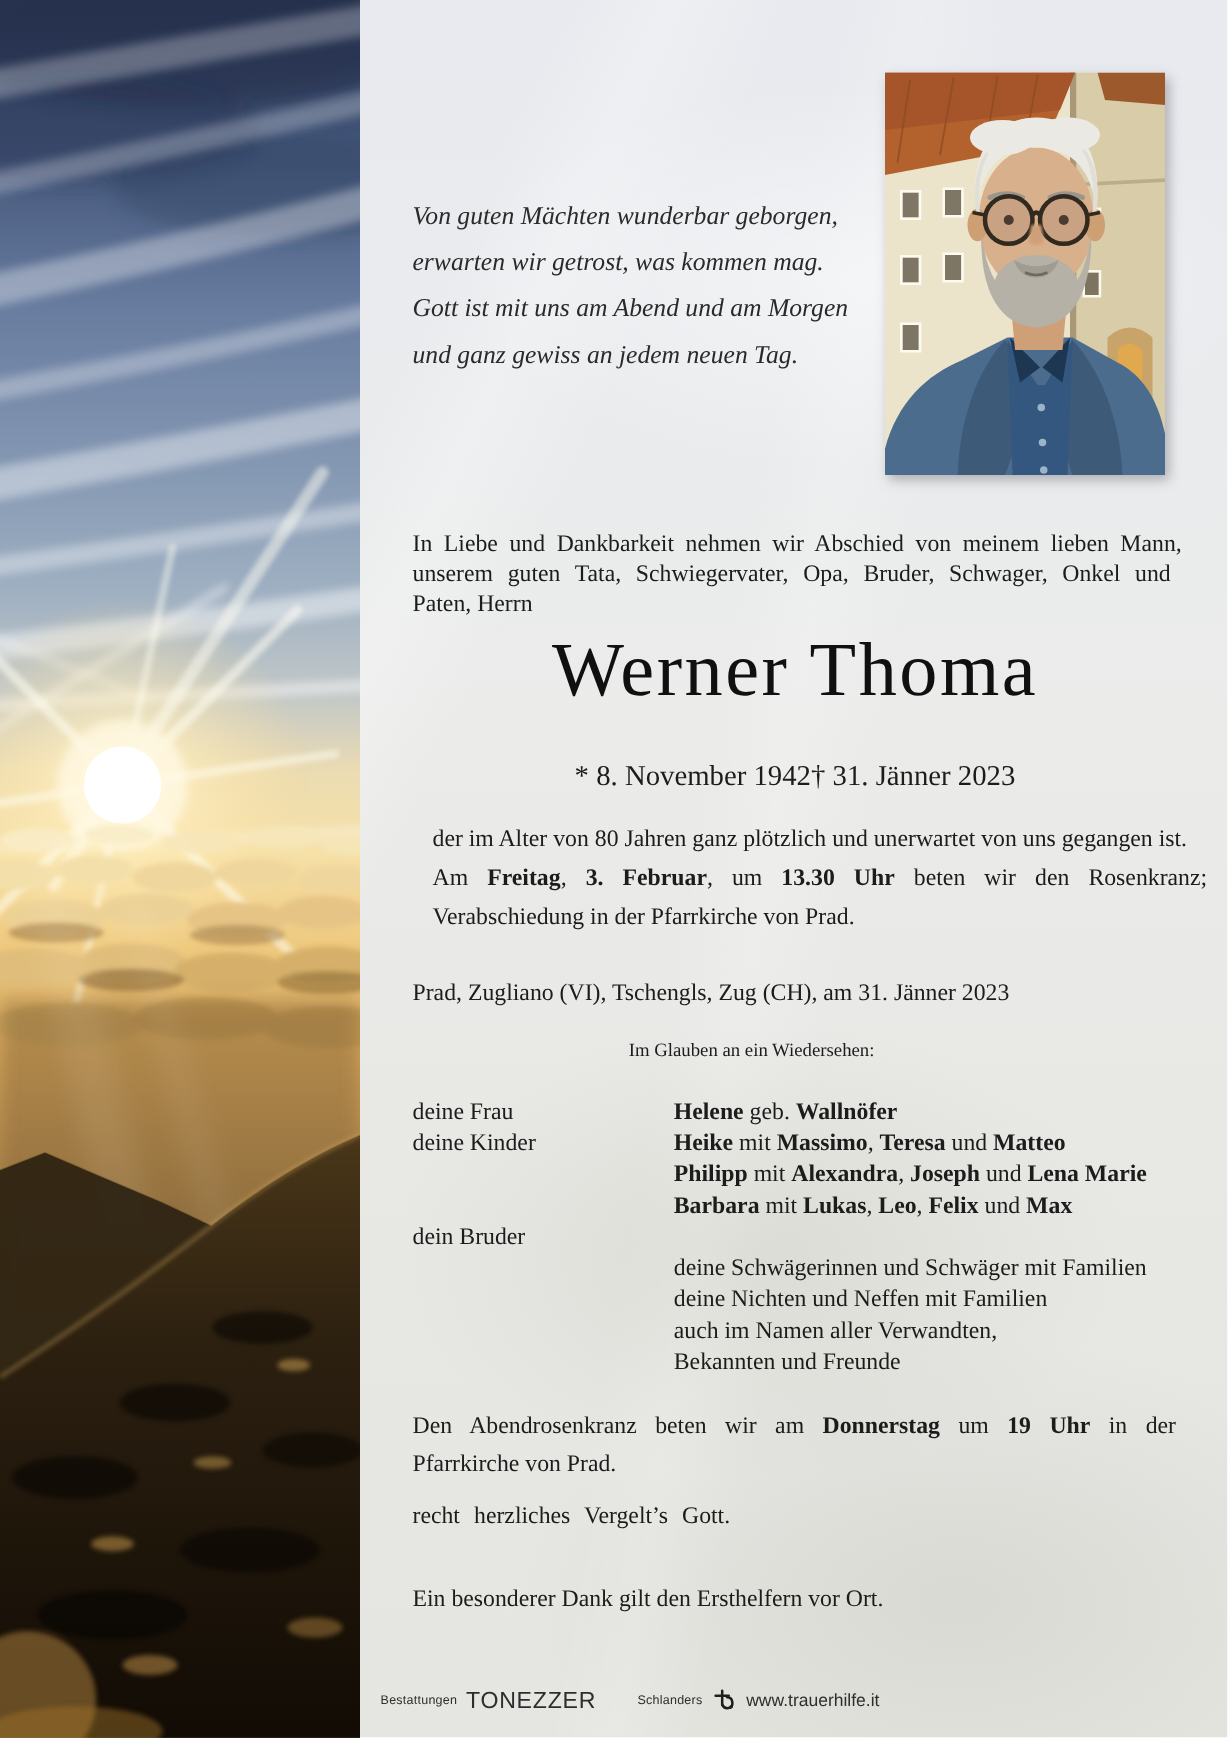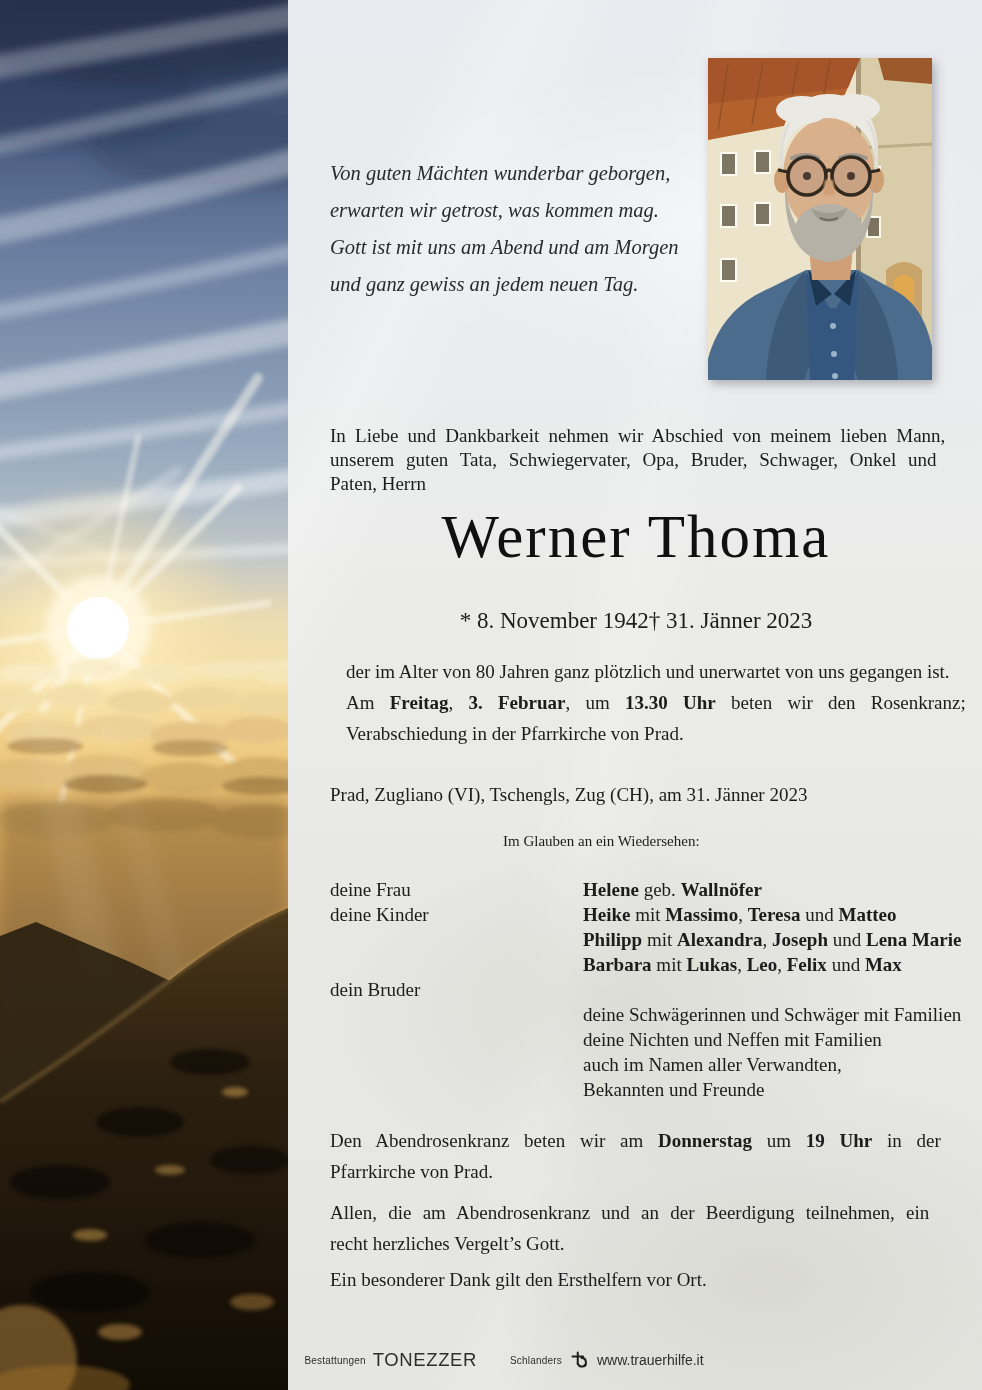--- a/index.html
+++ b/index.html
@@ -50,21 +50,21 @@
          font-size:23px;line-height:28px;}
 
   #announcement{left:346px;top:656px;line-height:31px;}
   #announcement .pline:nth-child(2){word-spacing:10.5px;}
   #places{left:330px;top:783px;width:612px;font-size:19px;line-height:24px;white-space:nowrap;}
   #faith{left:503px;top:829px;font-size:15px;line-height:24px;white-space:nowrap;}
 
   #family{left:330px;top:877px;width:625px;font-size:19px;line-height:25px;}
   .fam-row{display:flex;gap:36px;}
   .fam-label{width:173px;flex:none;}
-  .fam-value{flex:1;white-space:nowrap;margin-left:44px;}
+  .fam-value{flex:1;white-space:nowrap;}
 
   #rosary{left:330px;top:1125px;line-height:31px;}
   #rosary .pline:nth-child(1){word-spacing:10px;}
   #thanks{left:330px;top:1197px;line-height:31px;}
   #thanks .pline:nth-child(1){word-spacing:6.5px;}
   #final{left:330px;top:1268px;line-height:24px;}
 
   b{font-weight:bold;}
 
   .footer{
@@ -359,21 +359,20 @@
         <div class="fam-label"></div>
         <div class="fam-value"><span>Bekannten und Freunde</span></div>
       </div>
     </div>
 
   <div class="abs para" id="rosary">
       <div class="pline"><span>Den Abendrosenkranz beten wir am </span><b>Donnerstag</b><span> um </span><b>19 Uhr</b><span> in der</span></div>
       <div class="pline"><span>Pfarrkirche von Prad.</span></div>
     </div>
   <div class="abs para" id="thanks">
-      <div class="pline"><span>Allen, die am Abendrosenkranz und an der Beerdigung teilnehmen, ein</span></div>
       <div class="pline"><span>recht herzliches Vergelt’s Gott.</span></div>
     </div>
   <div class="abs para" id="final">
       <div class="pline"><span>Ein besonderer Dank gilt den Ersthelfern vor Ort.</span></div>
     </div>
 
   <div class="abs footer">
     <span class="f-small">Bestattungen</span>
     <span class="f-brand">TONEZZER</span>
     <span class="f-small">Schlanders</span>

